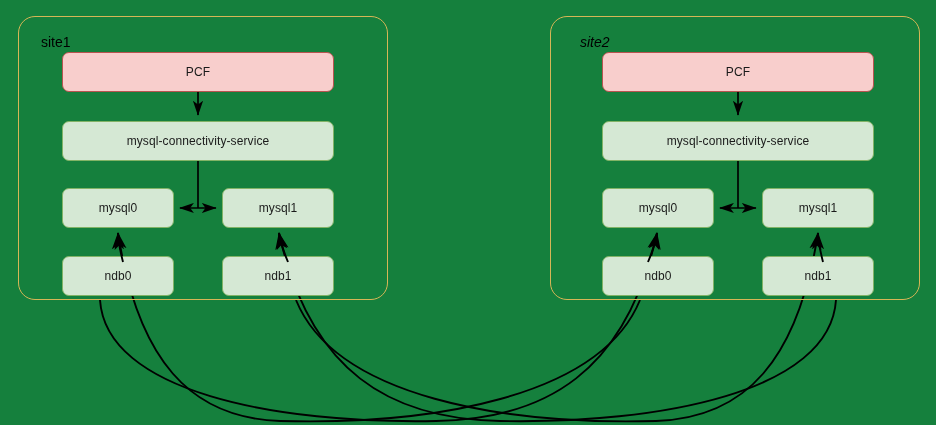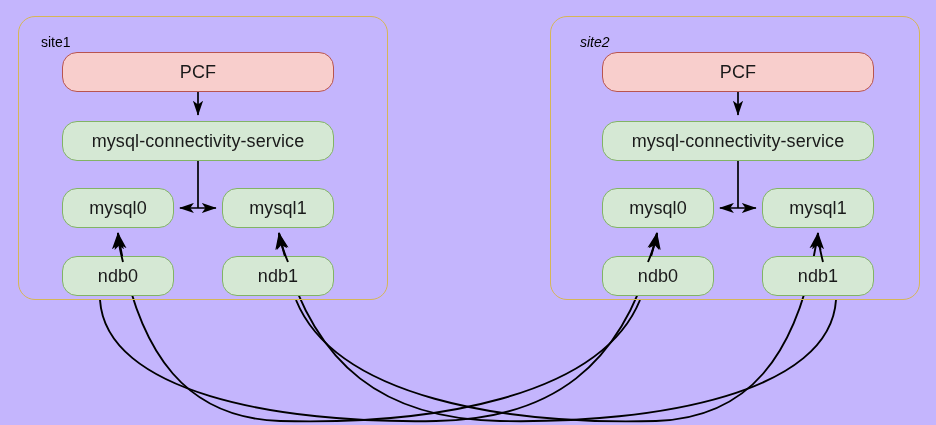--- a/index.html
+++ b/index.html
@@ -7,21 +7,21 @@
     padding: 0;
     background: #ffffff;
   }
   body {
     font-family: "Liberation Sans", sans-serif;
   }
   #canvas {
     position: relative;
     width: 936px;
     height: 425px;
-    background: #c4b5fd;
+    background: #15803d;
     overflow: hidden;
   }
   .edges-layer {
     position: absolute;
     left: 0;
     top: 0;
     width: 936px;
     height: 425px;
     pointer-events: none;
   }
@@ -35,25 +35,25 @@
   .site-label {
     position: absolute;
     font-size: 14px;
     color: #000000;
     line-height: 1;
     white-space: nowrap;
   }
   .node {
     position: absolute;
     box-sizing: border-box;
-    border-radius: 15px;
+    border-radius: 7px;
     display: flex;
     align-items: center;
     justify-content: center;
-    font-size: 18px;
+    font-size: 12px;
     color: #1a1a1a;
     white-space: nowrap;
     letter-spacing: 0.1px;
   }
   .node.green {
     background: #d5e8d4;
     border: 1.3px solid #82b366;
   }
   .node.red {
     background: #f8cecc;

